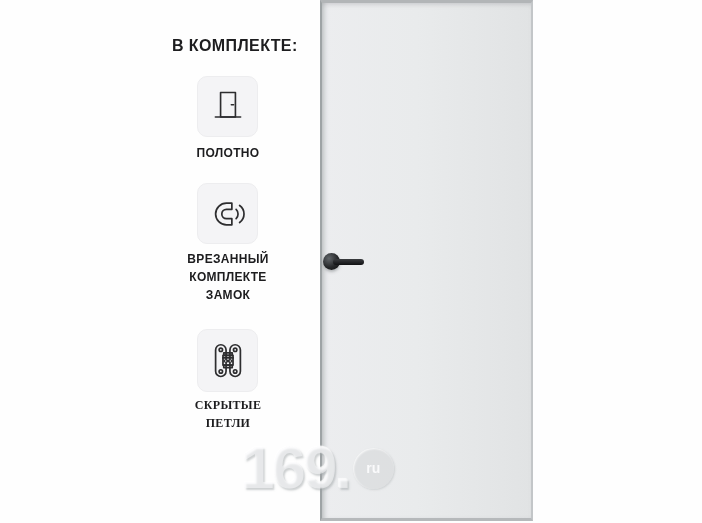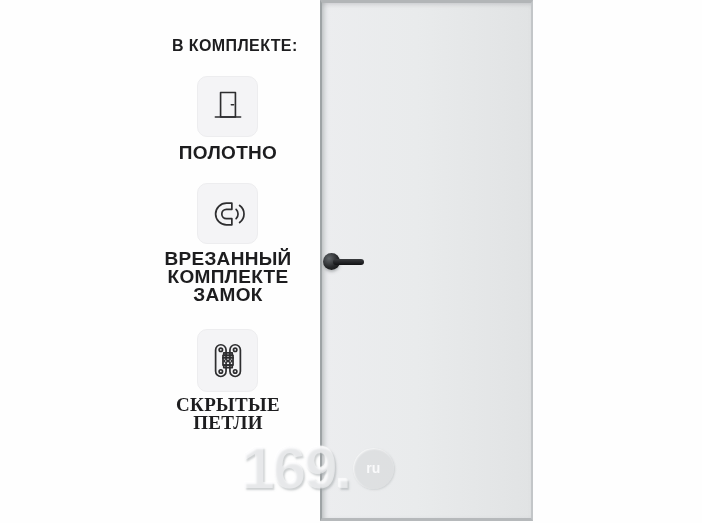--- a/index.html
+++ b/index.html
@@ -18,21 +18,21 @@
     position:absolute; width:61px; height:61px; box-sizing:border-box;
     background:#f4f4f6; border:1px solid #ededef; border-radius:10px;
     display:flex; align-items:center; justify-content:center;
   }
   .tile-door   { left:197px; top:76px;  }
   .tile-magnet { left:197px; top:183px; }
   .tile-hinge  { left:197px; top:329px; height:63px; }
 
   .feature-label {
     position:absolute; left:120px; width:216px; text-align:center;
-    font-size:19px; font-weight:bold; color:#1d1d1f;
+    font-size:12px; font-weight:bold; color:#1d1d1f;
     line-height:18px; letter-spacing:.3px; white-space:pre-line;
   }
   .label-door   { top:144px; }
   .label-magnet { top:250px; }
   .label-hinge  { top:396px;font-family:Liberation Serif, serif; }
 
   .icon-stroke { stroke:#2d2d2f; fill:none; stroke-width:2.2;
                  stroke-linecap:round; stroke-linejoin:round; }
 
   

